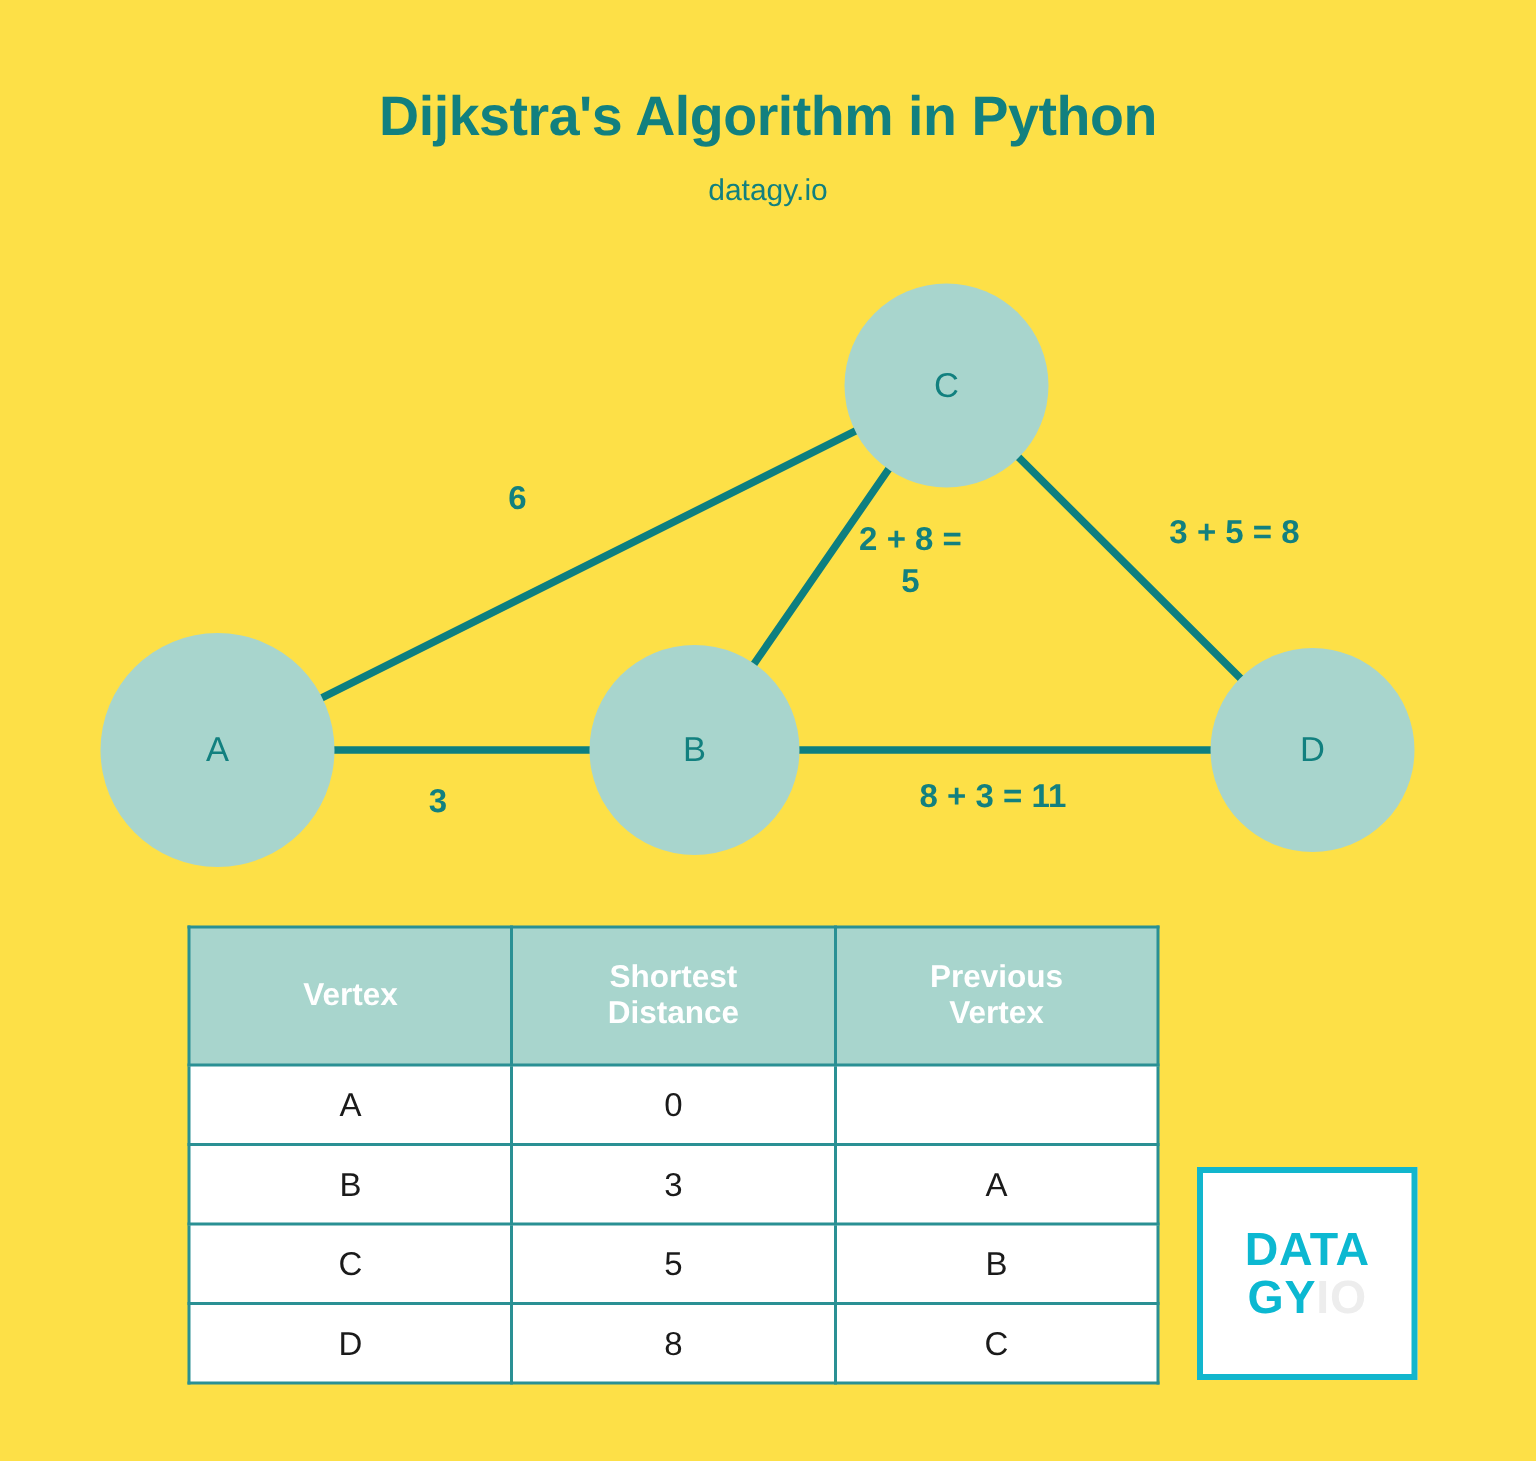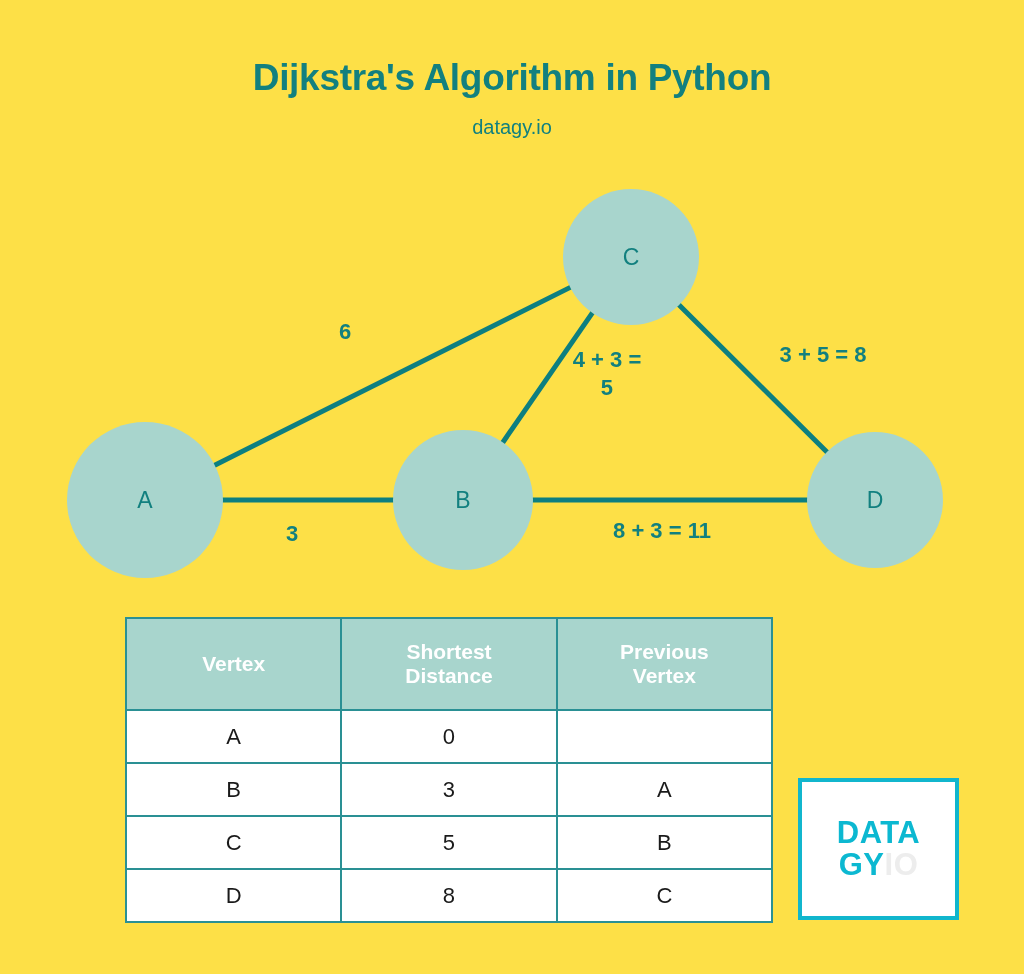--- a/index.html
+++ b/index.html
@@ -105,21 +105,21 @@
     font-size: 22px;
     font-weight: normal;
     height: 51px;
   }
 
   
   #logo {
     position: absolute;
     left: 798px;
     top: 778px;
-    width: 161px;
+    width: 147px;
     height: 142px;
     border: 4px solid #11b6cd;
     box-sizing: border-box;
     background: #ffffff;
   }
   #logo-text {
     position: absolute;
     left: 0;
     right: 0;
     top: 50%;
@@ -160,21 +160,21 @@
     </svg>
     <div id="node-label-layer">
         <div class="node-label" style="left: 145px; top: 340px;">A</div>
         <div class="node-label" style="left: 463px; top: 340px;">B</div>
         <div class="node-label" style="left: 631px; top: 97px;">C</div>
         <div class="node-label" style="left: 875px; top: 340px;">D</div>
       </div>
     <div id="edge-label-layer">
         <div class="edge-label" style="left: 345px; top: 172px;">6</div>
         <div class="edge-label" style="left: 292px; top: 374px;">3</div>
-        <div class="edge-label" style="left: 607px; top: 213px;">4 + 3 =
+        <div class="edge-label" style="left: 607px; top: 213px;">2 + 8 =
 5</div>
         <div class="edge-label" style="left: 823px; top: 195px;">3 + 5 = 8</div>
         <div class="edge-label" style="left: 662px; top: 371px;">8 + 3 = 11</div>
       </div>
   </div>
 
   <table id="dist-table">
     <thead>
       <tr>
         <th>Vertex</th>

